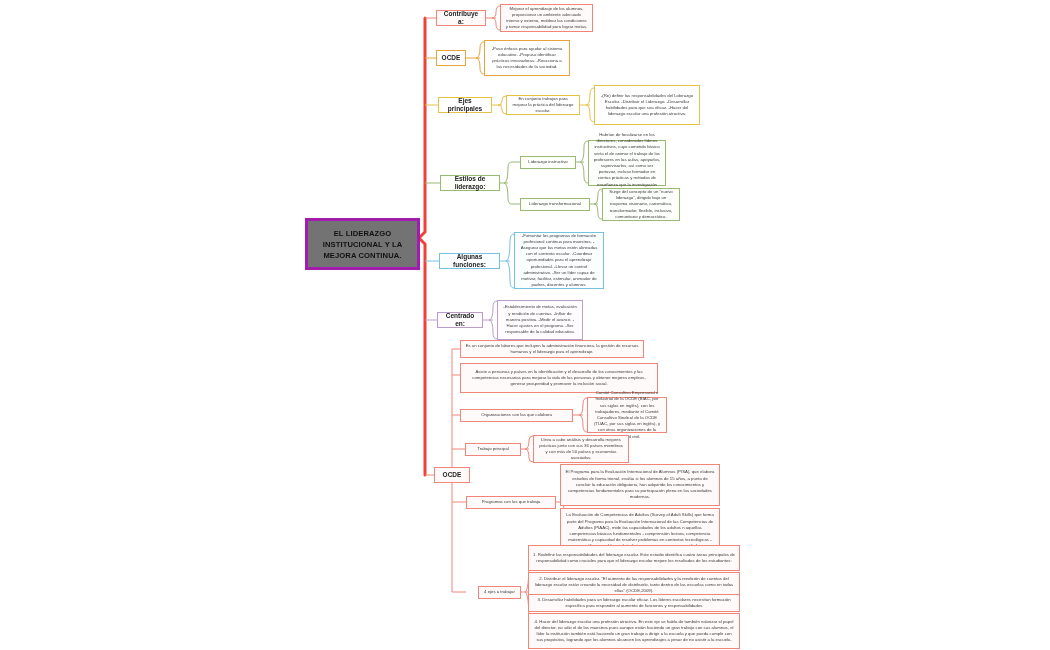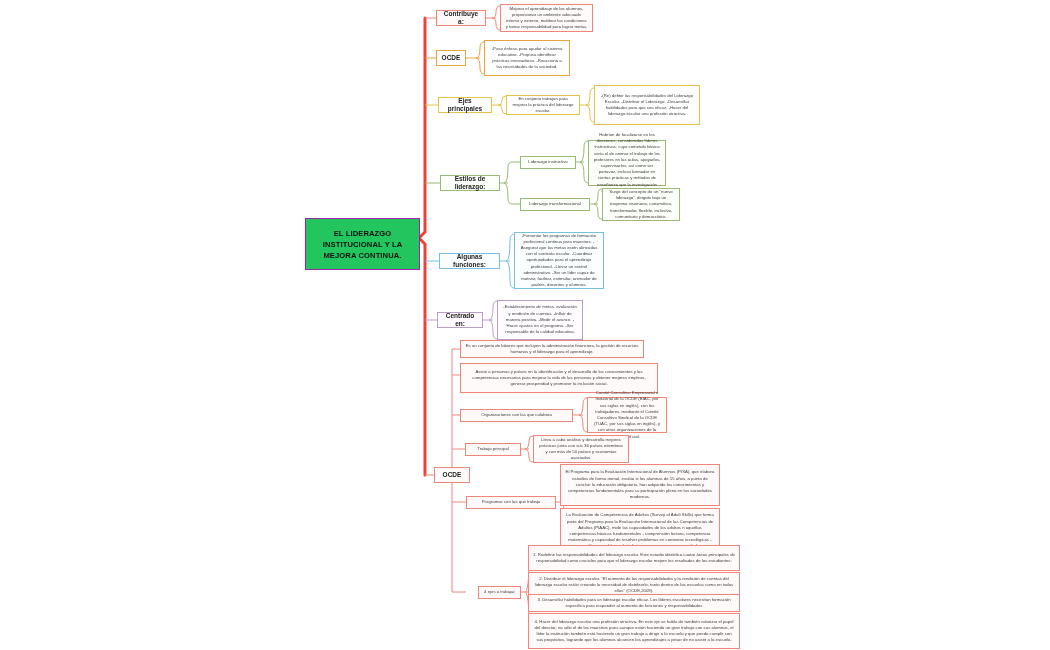--- a/index.html
+++ b/index.html
@@ -20,21 +20,21 @@
   .leaf{
     font-size:4.3px;color:#3a3a3a;line-height:1.45;
     padding:3px 4px;text-align:center;
     display:flex;align-items:center;justify-content:center;
   }
   .leaf span{display:block;width:100%;}
 
   
   #central{
     left:305px;top:218px;width:115px;height:52px;
-    border:1px solid #a21caf;background:#22c55e;
+    border:3px solid #a21caf;background:#737373;
     font-weight:bold;font-size:7.6px;color:#111;line-height:1.45;
     display:flex;align-items:center;justify-content:flex-start;text-align:center;
     letter-spacing:.1px;
   }
 
   
   .c-red{border-color:#f0867a;}
   .c-orange{border-color:#e8a33d;}
   .c-yellow{border-color:#e3c24a;}
   .c-green{border-color:#9ab973;}

